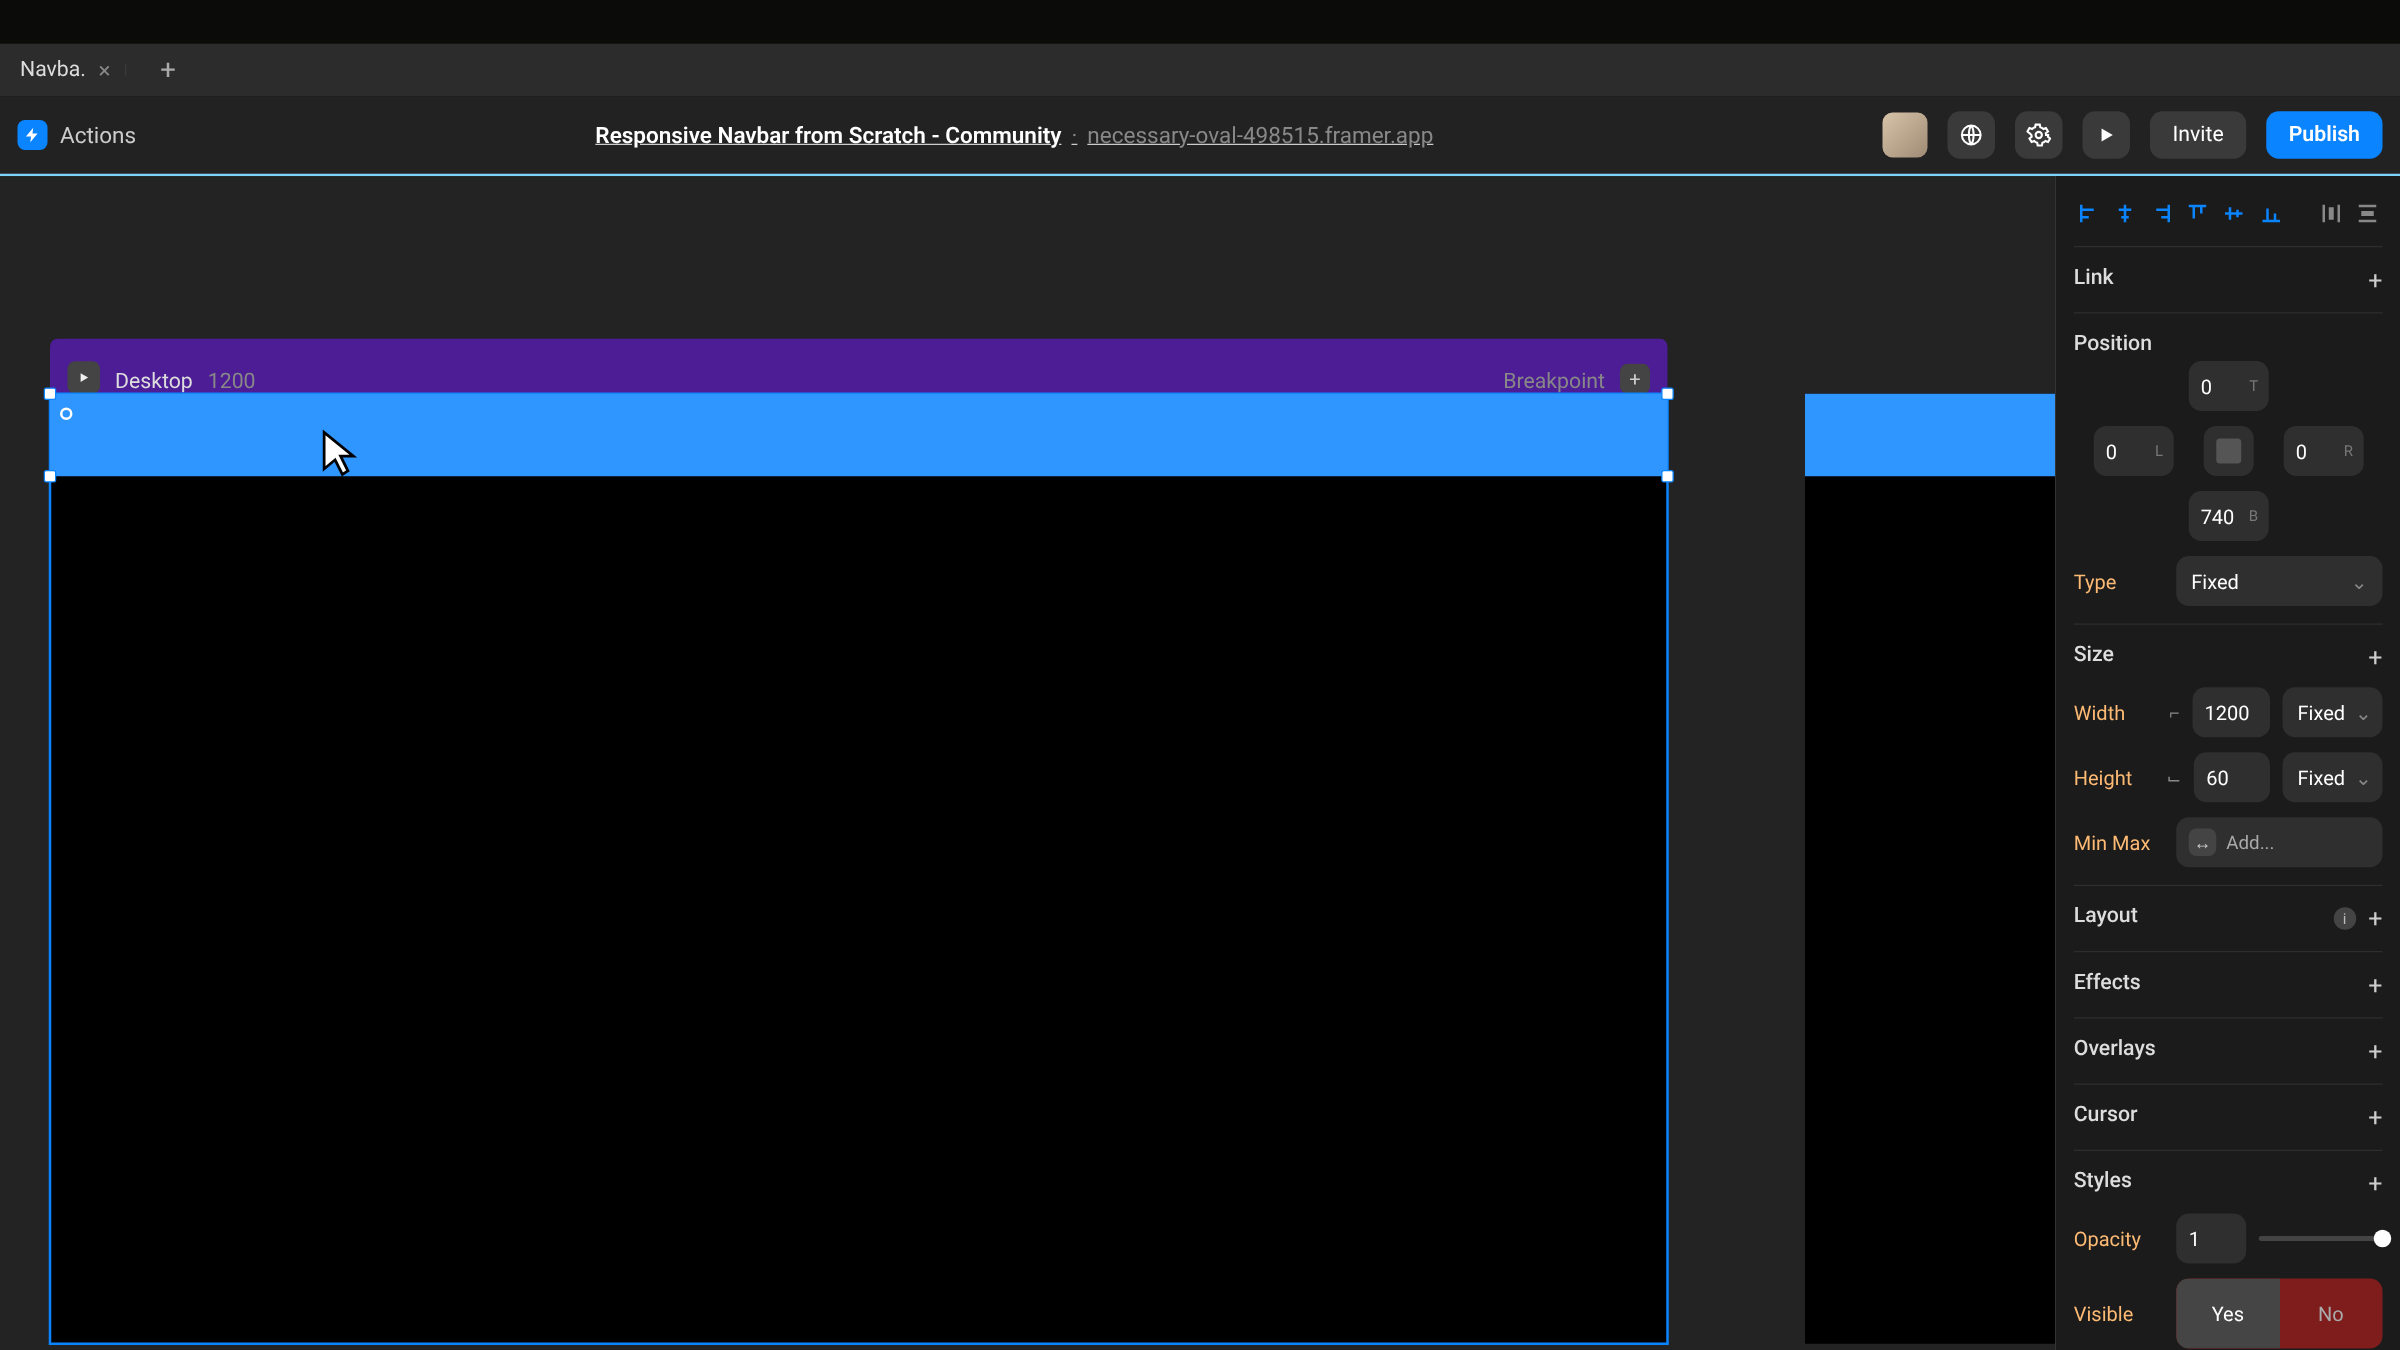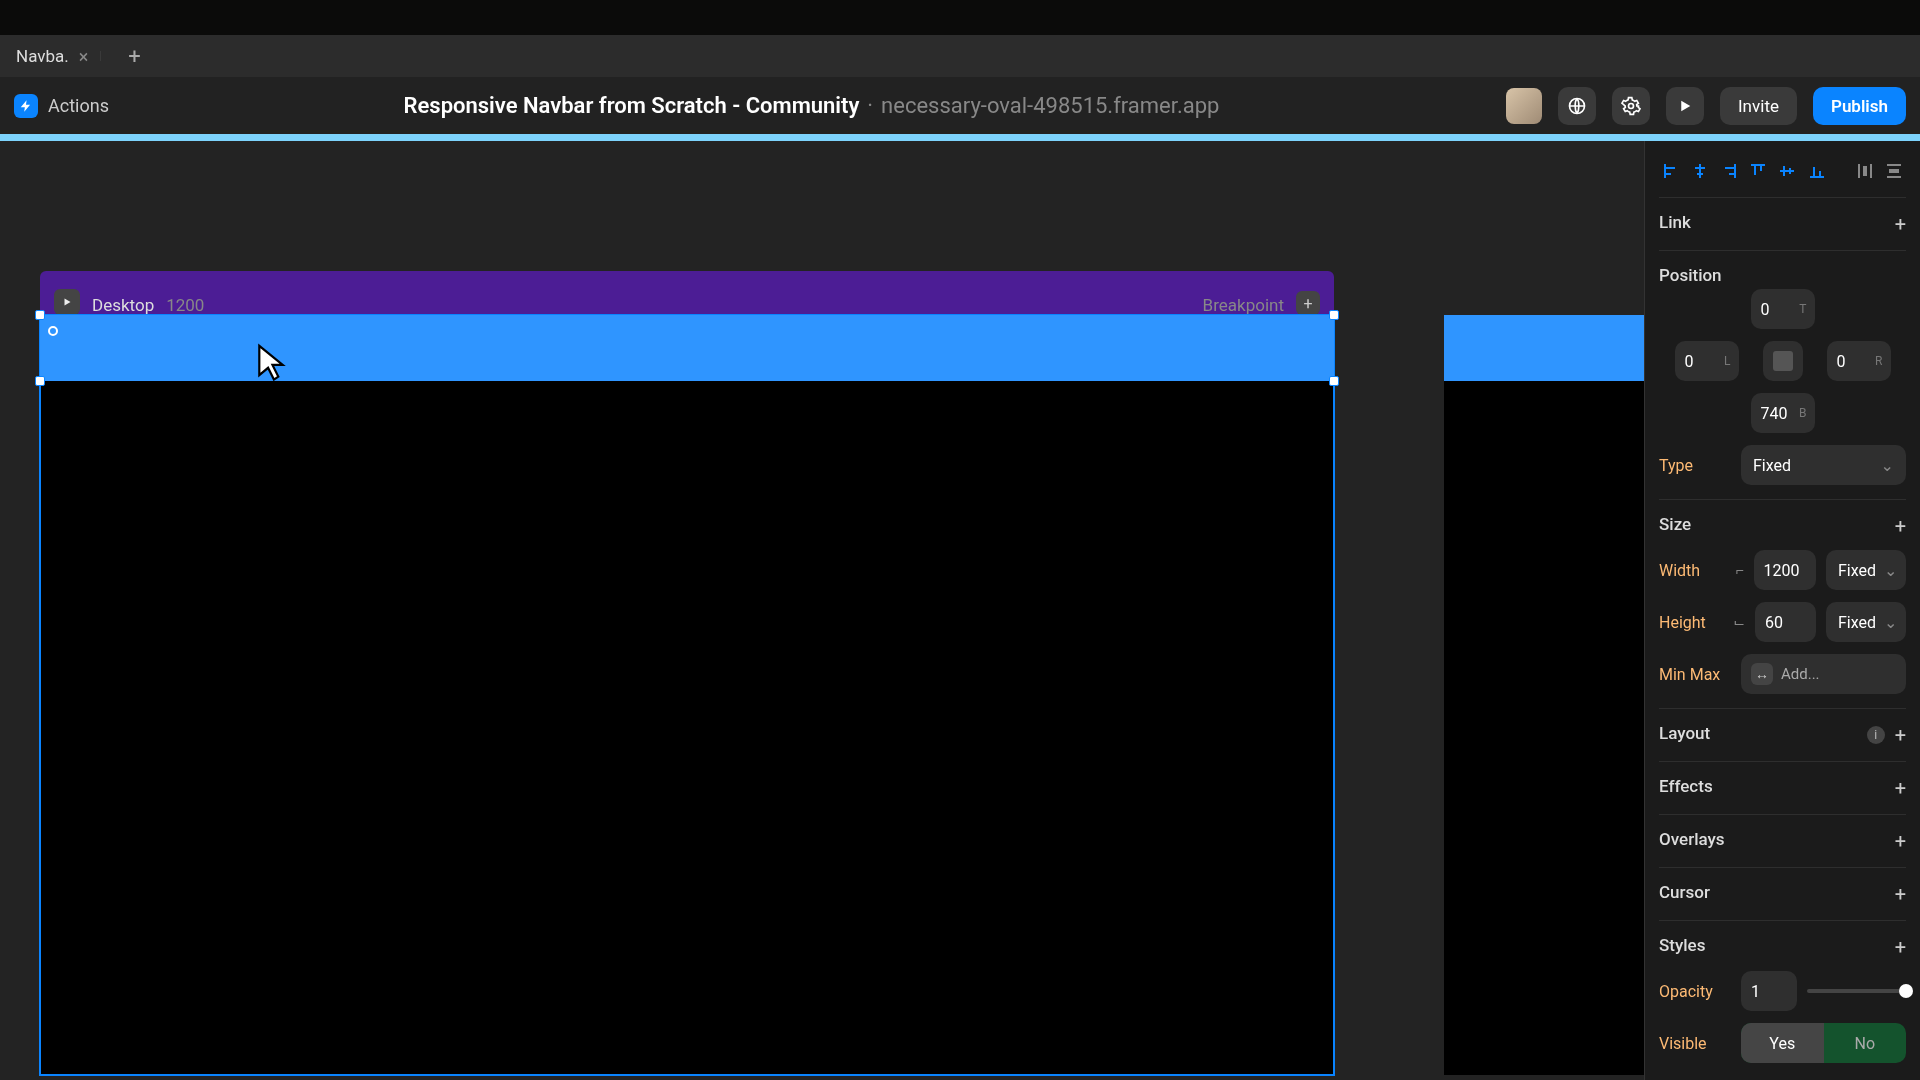--- a/index.html
+++ b/index.html
@@ -6,24 +6,24 @@
   body { background: #111; color: #ccc; width: 1920px; height: 1080px; overflow: hidden; }
 
   
   .outer-top { height: 35px; background: #0b0b0a; }
   .tab-strip { height: 42px; background: #2c2c2c; display: flex; align-items: center; padding: 16px 6px; gap: 4px; }
   .tab { display: flex; align-items: center; gap: 10px; padding: 0 12px 0 10px; height: 100%; font-size: 17px; color: #ddd; border-right: 1px solid #3a3a3a; }
   .tab .close { color: #888; font-size: 18px; }
   .tab-add { width: 34px; height: 34px; display: flex; align-items: center; justify-content: center; color: #aaa; font-size: 22px; margin-left: 12px; }
 
   
-  .top-bar { height: 64px; background: #222; display: flex; align-items: center; padding: 0 14px 0 6px; border-bottom: 7px solid #7dd3fc; }
+  .top-bar { height: 64px; background: #222; display: flex; align-items: center; padding: 0 14px 0 6px; border-bottom: 2px solid #7dd3fc; }
   .actions-btn { display: flex; align-items: center; gap: 10px; color: #ccc; font-size: 18px; padding: 6px 8px; }
   .actions-icon { width: 24px; height: 24px; border-radius: 6px; background: #0a84ff; color: #fff; display: flex; align-items: center; justify-content: center; font-size: 16px; }
-  .title-area { flex: 1; display: flex; justify-content: center; align-items: center; gap: 8px; font-size: 22px; }
+  .title-area { flex: 1; display: flex; justify-content: center; align-items: center; gap: 8px; font-size: 18px; text-decoration: underline; }
   .title-main { color: #fff; font-weight: 600; }
   .title-sep  { color: #888; }
   .title-sub  { color: #888; }
   .top-right { display: flex; align-items: center; gap: 16px; }
   .avatar { width: 36px; height: 36px; border-radius: 8px; background: linear-gradient(135deg,#d8c4a8,#9f8b75); display:flex; align-items:center; justify-content:center; font-size:12px; color:#333; }
   .icon-btn { width: 38px; height: 38px; border-radius: 10px; background: #3a3a3a; display: flex; align-items: center; justify-content: center; color: #fff; font-size: 20px; }
   .txt-btn  { height: 38px; padding: 0 18px; border-radius: 10px; background: #3a3a3a; display: flex; align-items: center; justify-content: center; color: #fff; font-size: 17px; }
   .publish  { background: #0a84ff; font-weight: 600; }
   
   
@@ -114,21 +114,21 @@
 
   
   .add-chip { flex:1; height:40px; border-radius:10px; background:#2f2f2f; display:flex; align-items:center; padding:0 10px; color:#aaa; gap:8px; font-size:15px; }
   .add-chip .ic { width:22px; height:22px; border-radius:6px; background:#444; display:flex; align-items:center; justify-content:center; color:#ccc; font-size:14px; }
 
   
   .slider { flex:1; height:4px; background:#444; border-radius:2px; position:relative; }
   .slider .thumb { position:absolute; right:-7px; top:-5px; width:14px; height:14px; border-radius:50%; background:#fff; }
 
   
-  .segment { flex:1; height:40px; border-radius:10px; background:#14532d; display:flex; overflow:hidden; }
+  .segment { flex:1; height:56px; border-radius:10px; background:#7f1d1d; display:flex; overflow:hidden; }
   .segment .opt { flex:1; display:flex; align-items:center; justify-content:center; color:#aaa; font-size:16px; }
   .segment .opt.active { background:#454545; color:#fff; }
 
   
   svg { display:block; }
 </style>
 </head>
 <body>
 
 <div class="outer-top"></div>

